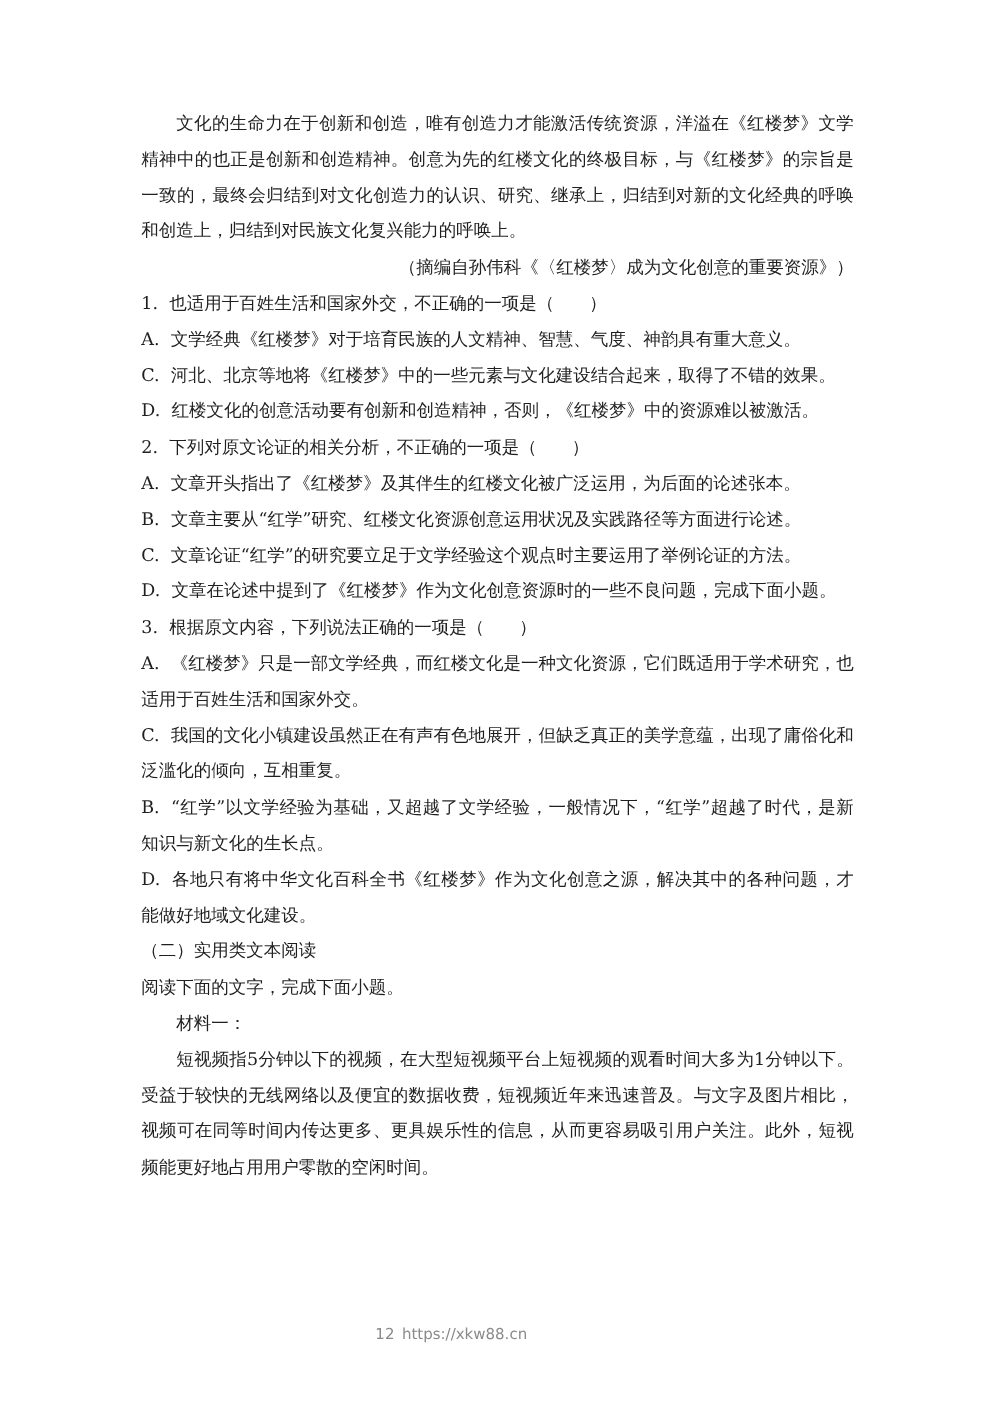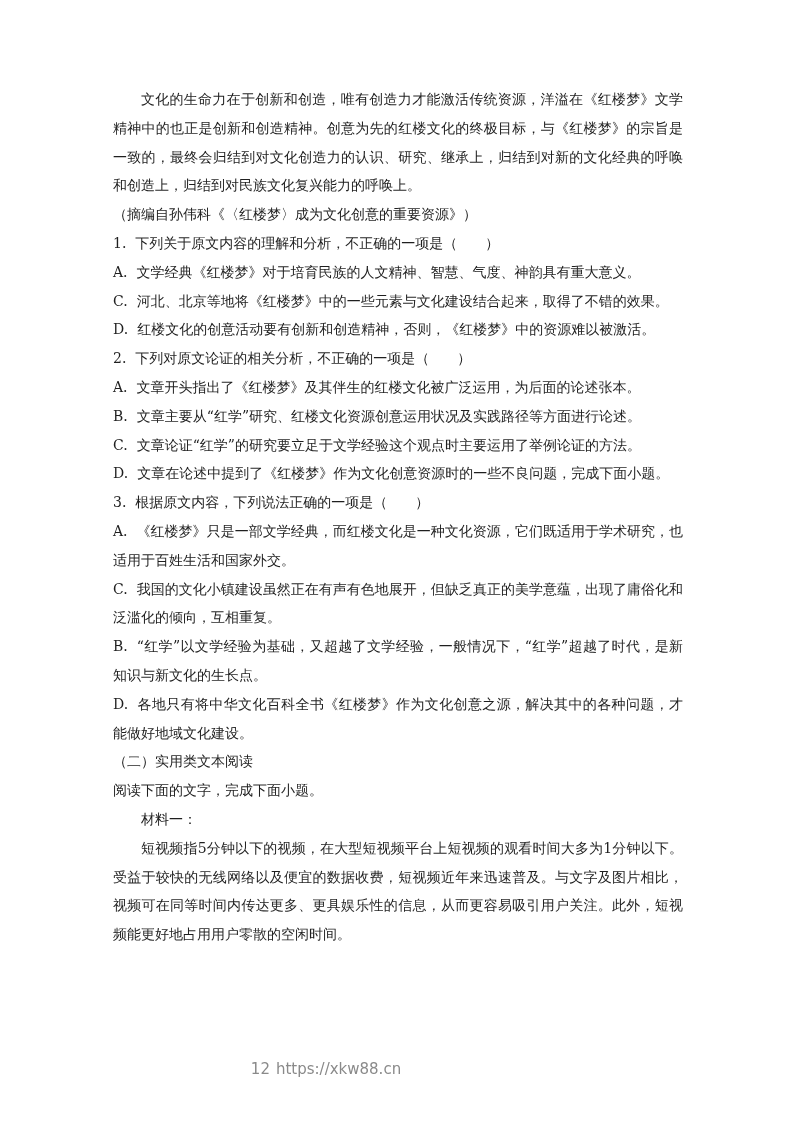--- a/index.html
+++ b/index.html
@@ -23,50 +23,51 @@
     font-size: 14px;
     line-height: 28.8px;
     color: #1f1f1f;
     text-align: justify;
   }
   .content p {
     margin: 0;
     padding: 0;
   }
   .indent { text-indent: 2em; }
-  .right   { text-align: left; }
+  .right   { text-align: right; }
   .qlabel  { margin-right: 9px; }
   .footer {
     position: absolute;
     top: 1060px;
     left: 0;
     width: 652px;
     text-align: center;
     font-family: "DejaVu Sans", "Liberation Sans", sans-serif;
-    font-size: 15px;
+    font-size: 12px;
     color: #8a8a8a;
+    padding-left: 35px;
   }
   .footer .pagenum { margin-right: 6px; }
   .footer a {
     color: #8a8a8a;
     text-decoration: none;
   }
 </style>
 </head>
 <body>
 
 <div class="page">
   <div class="content">
 
     <p class="indent">文化的生命力在于创新和创造，唯有创造力才能激活传统资源，洋溢在《红楼梦》文学精神中的也正是创新和创造精神。创意为先的红楼文化的终极目标，与《红楼梦》的宗旨是一致的，最终会归结到对文化创造力的认识、研究、继承上，归结到对新的文化经典的呼唤和创造上，归结到对民族文化复兴能力的呼唤上。</p>
 
     <p class="right">（摘编自孙伟科《〈红楼梦〉成为文化创意的重要资源》）</p>
 
     <div>
-      <p><span class="qlabel">1.</span><span>下列关于原文内容的理解和分析，不正确的一项是（　　）</span></p>
+      <p><span class="qlabel">1.</span><span>也适用于百姓生活和国家外交，不正确的一项是（　　）</span></p>
       <p><span class="qlabel">A.</span><span>文学经典《红楼梦》对于培育民族的人文精神、智慧、气度、神韵具有重大意义。</span></p>
       <p><span class="qlabel">C.</span><span>河北、北京等地将《红楼梦》中的一些元素与文化建设结合起来，取得了不错的效果。</span></p>
       <p><span class="qlabel">D.</span><span>红楼文化的创意活动要有创新和创造精神，否则，《红楼梦》中的资源难以被激活。</span></p>
     </div>
 
     <div>
       <p><span class="qlabel">2.</span><span>下列对原文论证的相关分析，不正确的一项是（　　）</span></p>
       <p><span class="qlabel">A.</span><span>文章开头指出了《红楼梦》及其伴生的红楼文化被广泛运用，为后面的论述张本。</span></p>
       <p><span class="qlabel">B.</span><span>文章主要从“红学”研究、红楼文化资源创意运用状况及实践路径等方面进行论述。</span></p>
       <p><span class="qlabel">C.</span><span>文章论证“红学”的研究要立足于文学经验这个观点时主要运用了举例论证的方法。</span></p>

